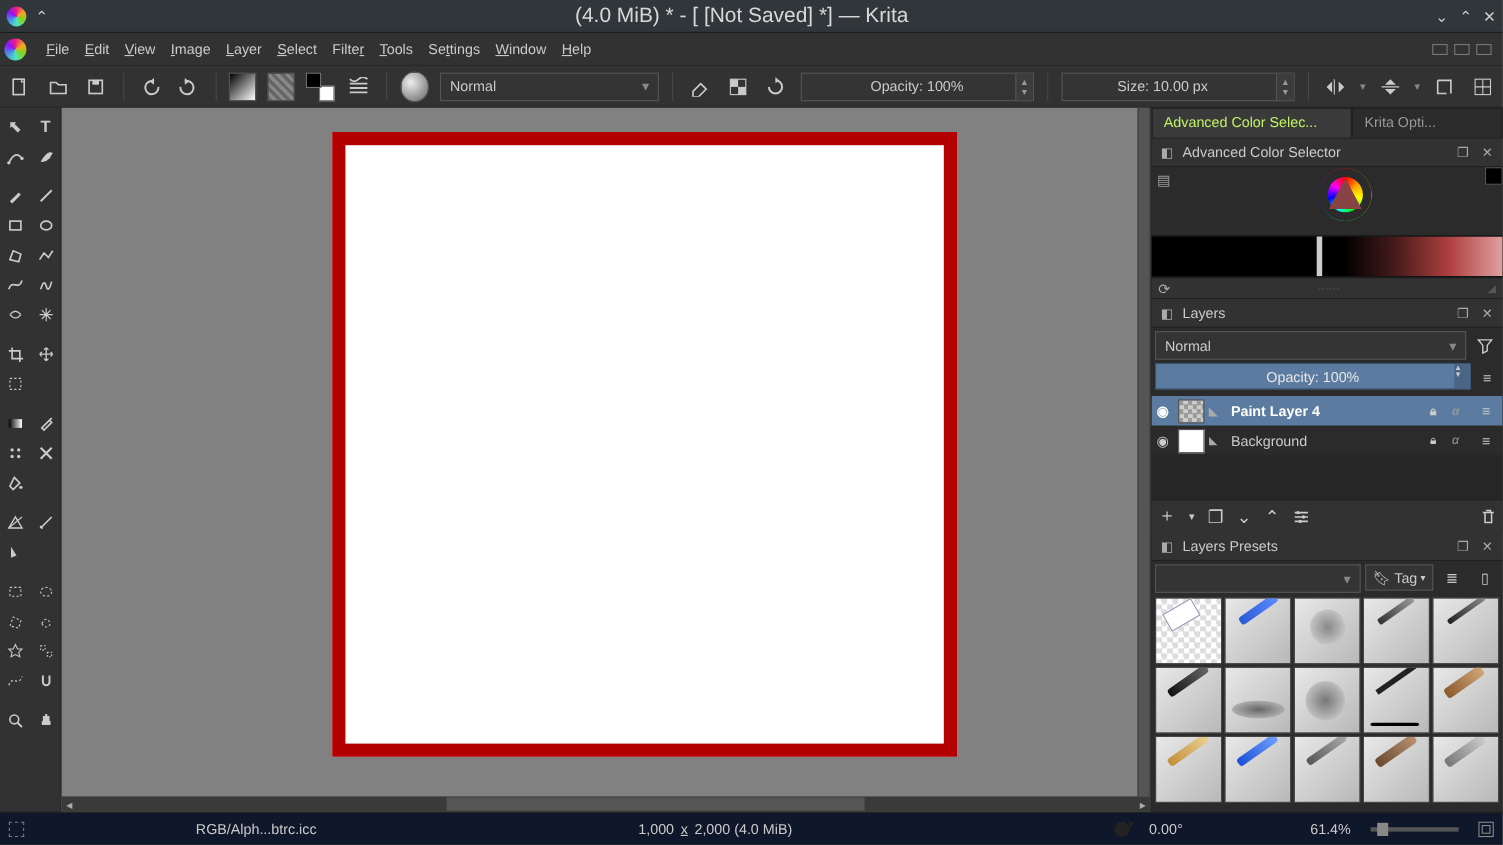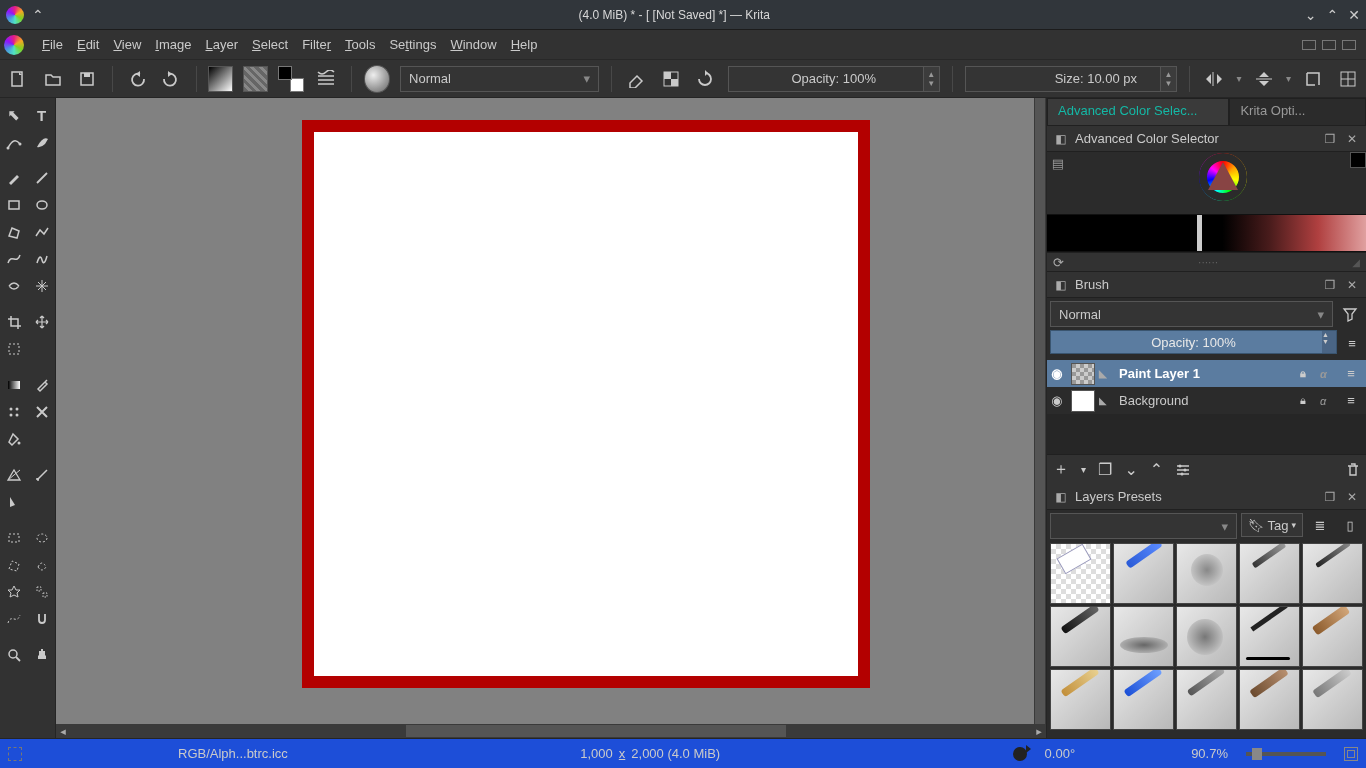--- a/index.html
+++ b/index.html
@@ -18,21 +18,21 @@
     height: 30px;
     background: #31363b;
     display: flex;
     align-items: center;
     padding: 0 6px;
     border-bottom: 1px solid #1c1c1c;
   }
   .tb-left { display:flex; align-items:center; gap:8px; }
   .logo { width:18px; height:18px; border-radius:50%; background: conic-gradient(#e81c84,#f5a623,#7ed321,#50e3c2,#4a90e2,#9013fe,#e81c84); }
   .tb-arrows { color:#ccc; font-size:14px; display:flex; flex-direction:row; gap:6px; }
-  .tb-title { flex:1; text-align:center; color:#d8d8d8; font-size:12px;}
+  .tb-title { flex:1; text-align:center; color:#d8d8d8; font-size:19px;}
   .tb-right { display:flex; gap:10px; color:#ccc; font-size:14px; }
 
   .menubar {
     height: 30px;
     background: #323232;
     display: flex;
     align-items: center;
     padding: 0 4px;
     gap: 14px;
     border-bottom: 1px solid #282828;
@@ -101,21 +101,21 @@
 
   .right-panels {
     width:320px;
     background:#2b2b2b;
     display:flex;
     flex-direction:column;
     border-left:1px solid #252525;
     min-height:0;
   }
   .tabbar { display:flex; height:28px; background:#2b2b2b; border-bottom:1px solid #202020;}
-  .rp-tab { padding:4px 10px; background:#3a3a3a; border:1px solid #202020; border-bottom:none; color:#14b8a6; white-space:nowrap; overflow:hidden; text-overflow:ellipsis;}
+  .rp-tab { padding:4px 10px; background:#3a3a3a; border:1px solid #202020; border-bottom:none; color:#bef264; white-space:nowrap; overflow:hidden; text-overflow:ellipsis;}
   .rp-tab.inactive { background:#2b2b2b; color:#999; }
   .panel-title { height:26px; display:flex; align-items:center; padding:0 6px; gap:6px; background:#323232; border-bottom:1px solid #202020;}
   .panel-title .spacer { flex:1; }
   .panel-title .pticon { width:16px; color:#aaa; text-align:center; font-size:12px;}
 
   .acs-body { height:100px; background:#2b2b2b; position:relative; display:flex; }
   .acs-left-icon { width:22px; display:flex; align-items:flex-start; justify-content:center; padding-top:4px; color:#999;}
   .wheel-wrap { flex:1; position:relative;}
   .color-wheel { position:absolute; left:130px; top:1px; width:48px; height:48px; border-radius:50%; background:conic-gradient(red,orange,yellow,lime,cyan,blue,magenta,red); box-shadow:inset 0 0 0 8px #2b2b2b;}
   .color-tri { position:absolute; left:139px; top:10px; width:0; height:0; border-left:15px solid transparent; border-right:15px solid transparent; border-bottom:28px solid #844; }
@@ -157,21 +157,21 @@
   .bp-top .combo { flex:1;}
   .tag-btn { display:flex; align-items:center; gap:3px; padding:0 6px; border:1px solid #555; background:#343434; height:24px;}
   .bp-grid { display:grid; grid-template-columns:repeat(5,1fr); gap:2px; padding:3px; overflow:hidden; }
   .bp-cell { aspect-ratio:1; background:linear-gradient(135deg,#e8e8e8,#b8b8b8); border:1px solid #444; position:relative; overflow:hidden;}
   .bp-search-row { display:flex; height:28px; }
   .bp-search { flex:1; background:#343434; border:1px solid #555; padding:0 6px; color:#888; display:flex; align-items:center;}
   .bp-filter { padding:0 8px; display:flex; align-items:center; gap:4px; color:#cacaca;}
 
   .statusbar {
     height:30px;
-    background:#1d4ed8;
+    background:#0f172a;
     display:flex;
     align-items:center;
     padding:0 8px;
     gap:18px;
     border-top:1px solid #252525;
     font-size:13px;
   }
   .statusbar .block { display:flex; align-items:center; gap:6px;}
   .sb-sel-box { width:14px; height:14px; border:1px dashed #777;}
   .sb-canvas-size { flex:0 0 auto;}
@@ -294,21 +294,21 @@
     </div>
   <div class="slider-box" style="width:225px">
     <span>Opacity: 100%</span>
     <div class="spin">
         <span>▲</span>
         <span>▼</span>
       </div>
   </div>
   <div class="sep"></div>
   <div class="slider-box" style="width:225px">
-    <span style="padding-left:50px;width:100%;text-align:center">Size: 10.00 px</span>
+    <span style="padding-left:50px;width:100%;text-align:left">Size: 10.00 px</span>
     <div class="spin">
         <span>▲</span>
         <span>▼</span>
       </div>
   </div>
   <div class="sep"></div>
   <div class="tbtn">
       <svg width="20" height="18" viewBox="0 0 20 18">
         <path d="M9 2 v14" stroke="#cacaca"></path>
         <path d="M2 9 l5 -5 v10 z M18 9 l-5 -5 v10 z" fill="#cacaca"></path>
@@ -585,21 +585,21 @@
         </div>
     </div>
     <div class="acs-foot">
       <span class="refresh">⟳</span>
       <span class="dots">······</span>
       <span class="grip">◢</span>
     </div>
 
     <div class="panel-title">
       <span class="pticon">◧</span>
-      <span>Brush</span>
+      <span>Layers</span>
       <span class="spacer"></span>
       <span class="pticon">❐</span>
       <span class="pticon">✕</span>
     </div>
     <div class="layers-body">
       <div class="layers-top">
         <div class="combo">
           <span>Normal</span>
           <span class="arrow">▾</span>
         </div>
@@ -617,21 +617,21 @@
               <span>▼</span>
             </div>
         </div>
         <div class="hamb">≡</div>
       </div>
       <div class="layer-list">
         <div class="layer-row sel">
           <div class="eye">◉</div>
           <div class="thumb-sm thumb-check"></div>
           <div class="corner-mark">◣</div>
-          <div class="layer-name">Paint Layer 1</div>
+          <div class="layer-name">Paint Layer 4</div>
           <div class="layer-lock">🔒︎</div>
           <div class="layer-alpha">α</div>
           <div class="hamb">≡</div>
         </div>
         <div class="layer-row norm">
           <div class="eye">◉</div>
           <div class="thumb-sm thumb-white"></div>
           <div class="corner-mark">◣</div>
           <div class="layer-name">Background</div>
           <div class="layer-lock">🔒︎</div>
@@ -747,21 +747,21 @@
      <span>1,000 </span>
       <u>x</u>
       <span> 2,000 (4.0 MiB)</span>
   </div>
   <div class="sb-spacer-lg"></div>
   <div class="block">
       <div class="sb-dot"></div>
     </div>
   <div class="block">0.00°</div>
   <div class="block" style="min-width:80px"></div>
-  <div class="block">90.7%</div>
+  <div class="block">61.4%</div>
   <div class="block">
       <div class="zoom-slider">
         <div class="knob"></div>
       </div>
     </div>
   <div class="block">
       <div class="fit-box"></div>
     </div>
 </div>
 

